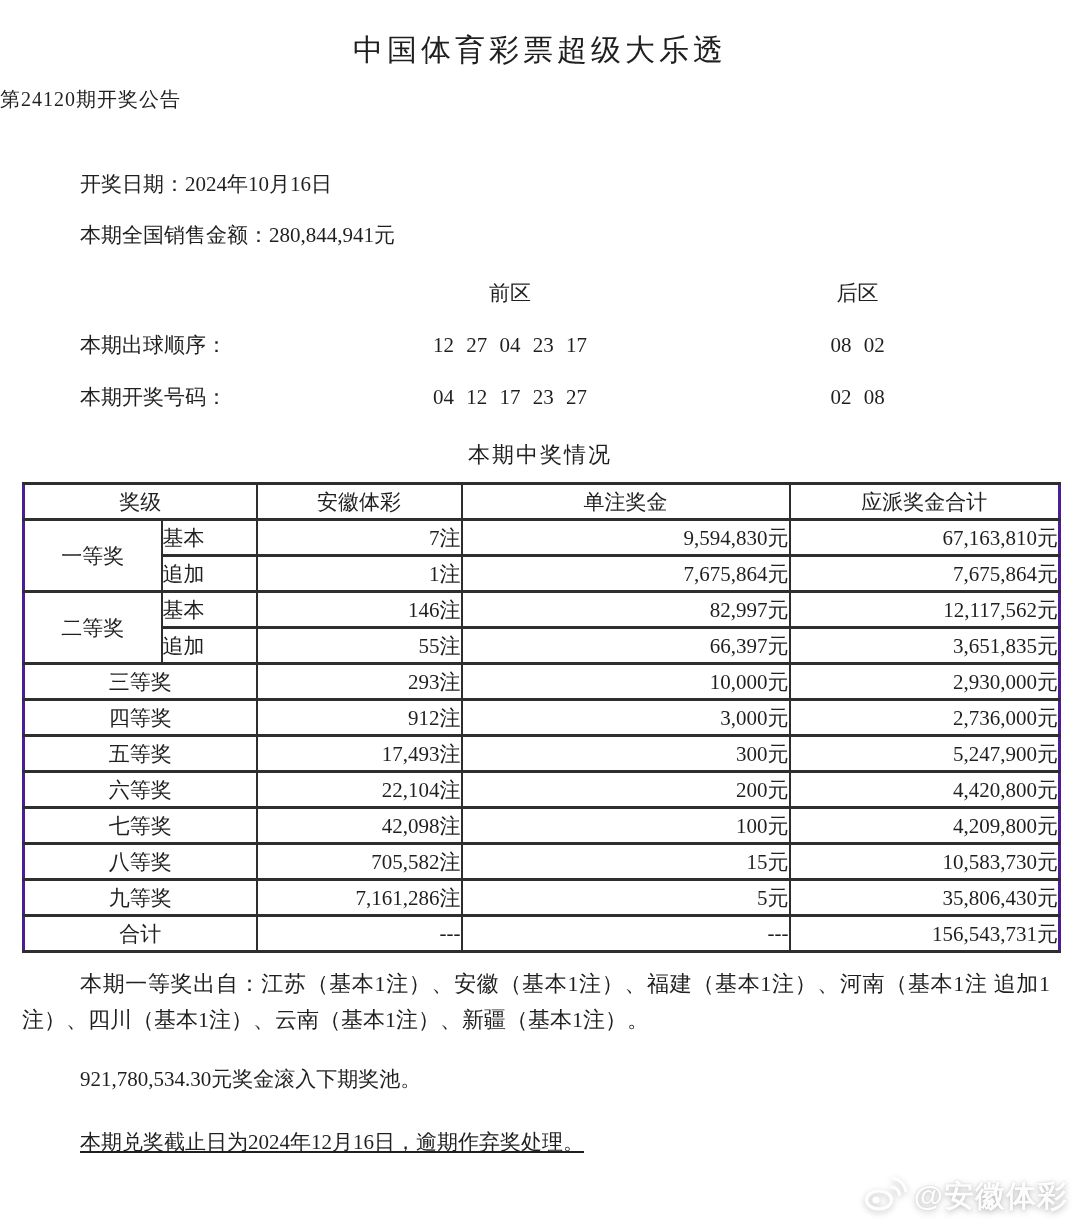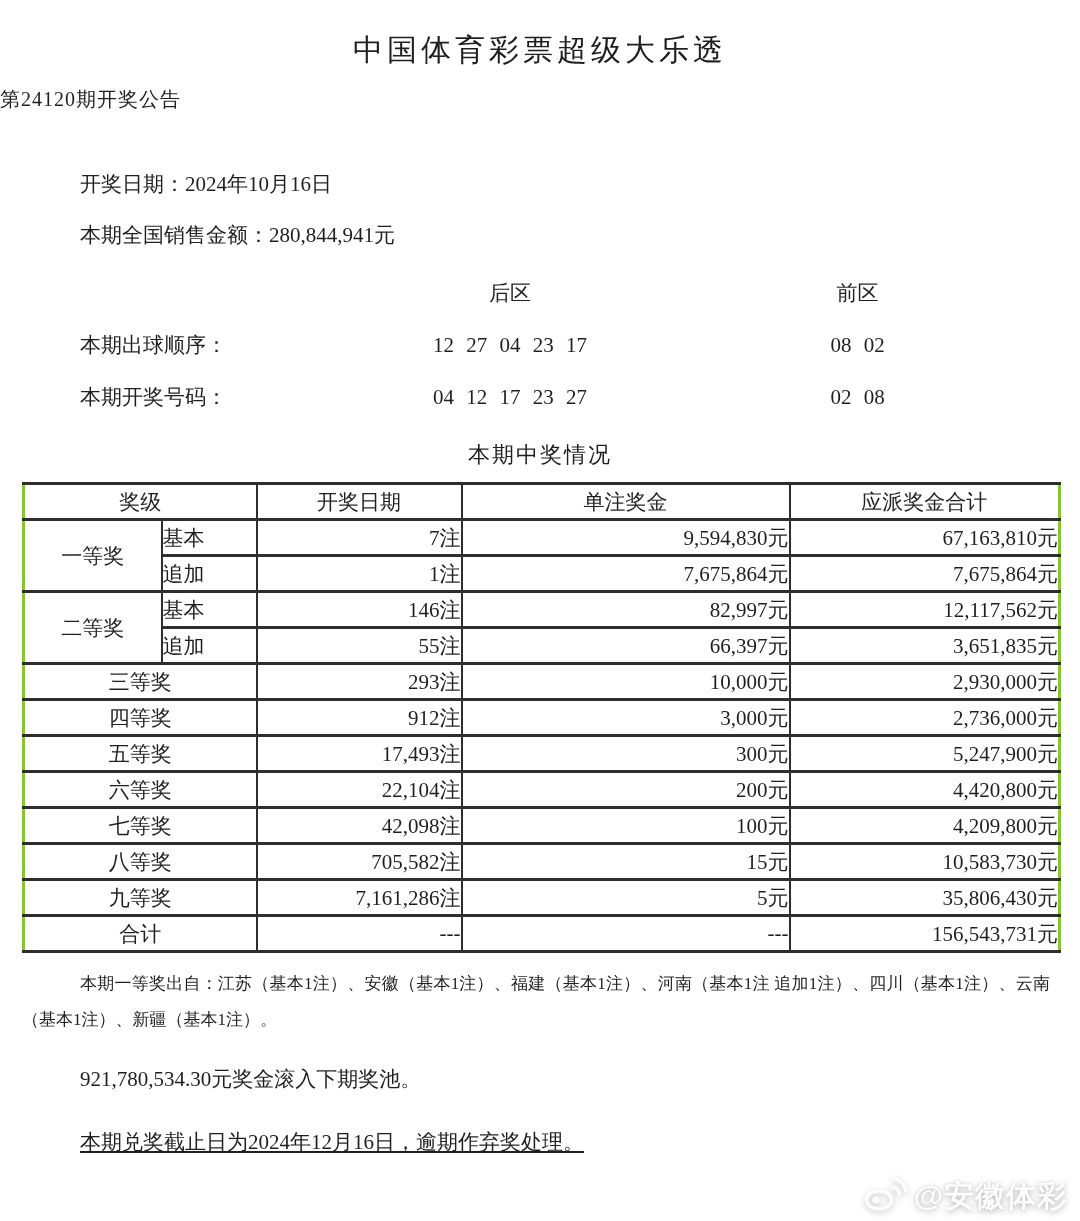--- a/index.html
+++ b/index.html
@@ -46,39 +46,39 @@
     font-size: 22px;
     letter-spacing: 2px;
   }
 
   table.prize {
     margin: 12px 0 0 22px;
     width: 1036px;
     border-collapse: collapse;
     table-layout: fixed;
     font-size: 21px;
-    border: 3px solid #84cc16;
+    border: 3px solid #4c1d95;
   }
   table.prize th, table.prize td {
     border: 2px solid #2e2e2e;
     border-top-width: 3px;
     border-bottom-width: 3px;
     height: 33px;
     padding: 0;
     font-weight: 400;
     background: #ffffff;
   }
   table.prize th { text-align: center; }
   td.lvl { text-align: center; }
   td.sub { text-align: left; }
   td.num { text-align: right; padding-right: 9px; }
 
   .winners {
     margin: 13px 30px 0 22px;
-    font-size: 17px;
+    font-size: 22px;
     line-height: 36px;
     text-indent: 58px;
     text-align: justify;
   }
   .bodyline { margin: 0 0 0 80px; font-size: 21px; line-height: 30px; }
   .rollover { margin-top: 26px; }
   .deadline { margin-top: 33px; text-decoration: underline; }
 
   .watermark {
     position: absolute;
@@ -106,22 +106,22 @@
   <h1 class="title">中国体育彩票超级大乐透</h1>
   <div class="subtitle">第24120期开奖公告</div>
 
   <div class="info">
     <p>开奖日期：2024年10月16日</p>
     <p>本期全国销售金额：280,844,941元</p>
   </div>
 
   <div class="zones">
     <div class="cell"></div>
+    <div class="cell zone-head">前区</div>
     <div class="cell zone-head">后区</div>
-    <div class="cell zone-head">前区</div>
 
     <div class="cell">本期出球顺序：</div>
     <div class="cell balls">12 27 04 23 17</div>
     <div class="cell balls">08 02</div>
 
     <div class="cell">本期开奖号码：</div>
     <div class="cell balls">04 12 17 23 27</div>
     <div class="cell balls">02 08</div>
   </div>
 
@@ -131,21 +131,21 @@
     <colgroup>
       <col style="width:138px">
         <col style="width:95px">
         <col style="width:205px">
         <col style="width:328px">
         <col style="width:270px">
     </colgroup>
     <thead>
       <tr>
         <th colspan="2">奖级</th>
-        <th>开奖日期</th>
+        <th>安徽体彩</th>
         <th>单注奖金</th>
         <th>应派奖金合计</th>
       </tr>
     </thead>
     <tbody>
       <tr>
         <td class="lvl" rowspan="2">一等奖</td>
         <td class="sub">基本</td>
         <td class="num">7注</td>
         <td class="num">9,594,830元</td>

